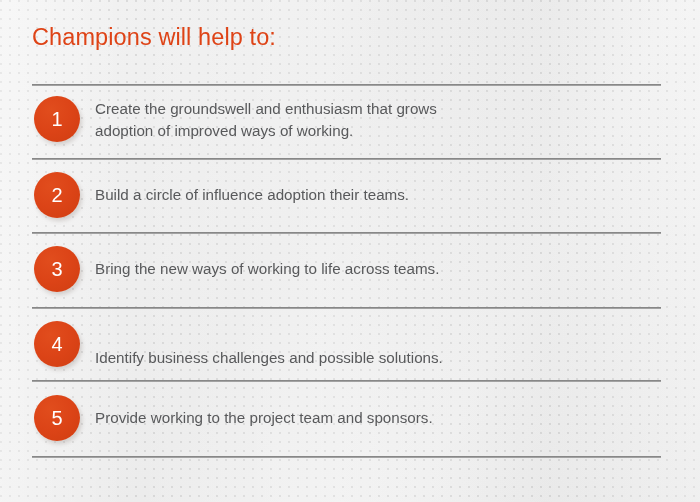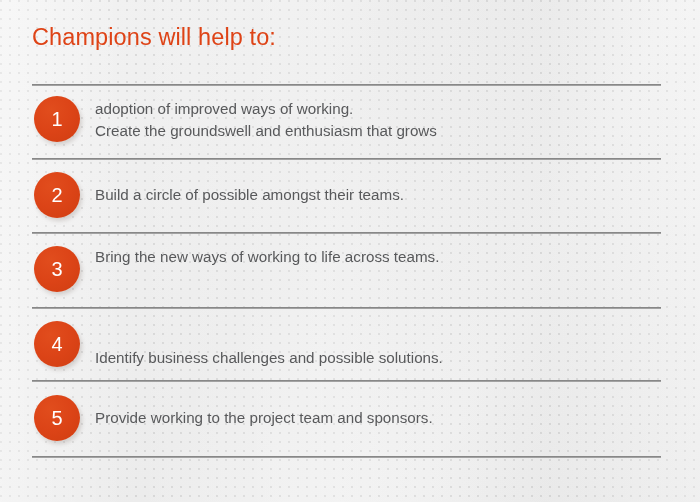--- a/index.html
+++ b/index.html
@@ -108,35 +108,35 @@
   <div class="divider" style="top:84px"></div>
   <div class="divider" style="top:158px"></div>
   <div class="divider" style="top:232px"></div>
   <div class="divider" style="top:307px"></div>
   <div class="divider" style="top:380px"></div>
   <div class="divider" style="top:456px"></div>
 
   <div class="row" style="top:96px; height:56px">
     <div class="num-badge" style="top:0">1</div>
     <div class="row-text" style="top:2px">
+      <span class="line">Create the groundswell and enthusiasm that grows</span>
       <span class="line">adoption of improved ways of working.</span>
-      <span class="line">Create the groundswell and enthusiasm that grows</span>
     </div>
   </div>
 
   <div class="row" style="top:172px; height:48px">
     <div class="num-badge" style="top:0">2</div>
     <div class="row-text" style="top:12px">
-      <span class="line">Build a circle of possible amongst their teams.</span>
+      <span class="line">Build a circle of influence adoption their teams.</span>
     </div>
   </div>
 
   <div class="row" style="top:246px; height:48px">
     <div class="num-badge" style="top:0">3</div>
-    <div class="row-text" style="top:0">
+    <div class="row-text" style="top:12px">
       <span class="line">Bring the new ways of working to life across teams.</span>
     </div>
   </div>
 
   <div class="row" style="top:321px; height:48px">
     <div class="num-badge" style="top:0">4</div>
     <div class="row-text" style="top:26px">
       <span class="line">Identify business challenges and possible solutions.</span>
     </div>
   </div>

